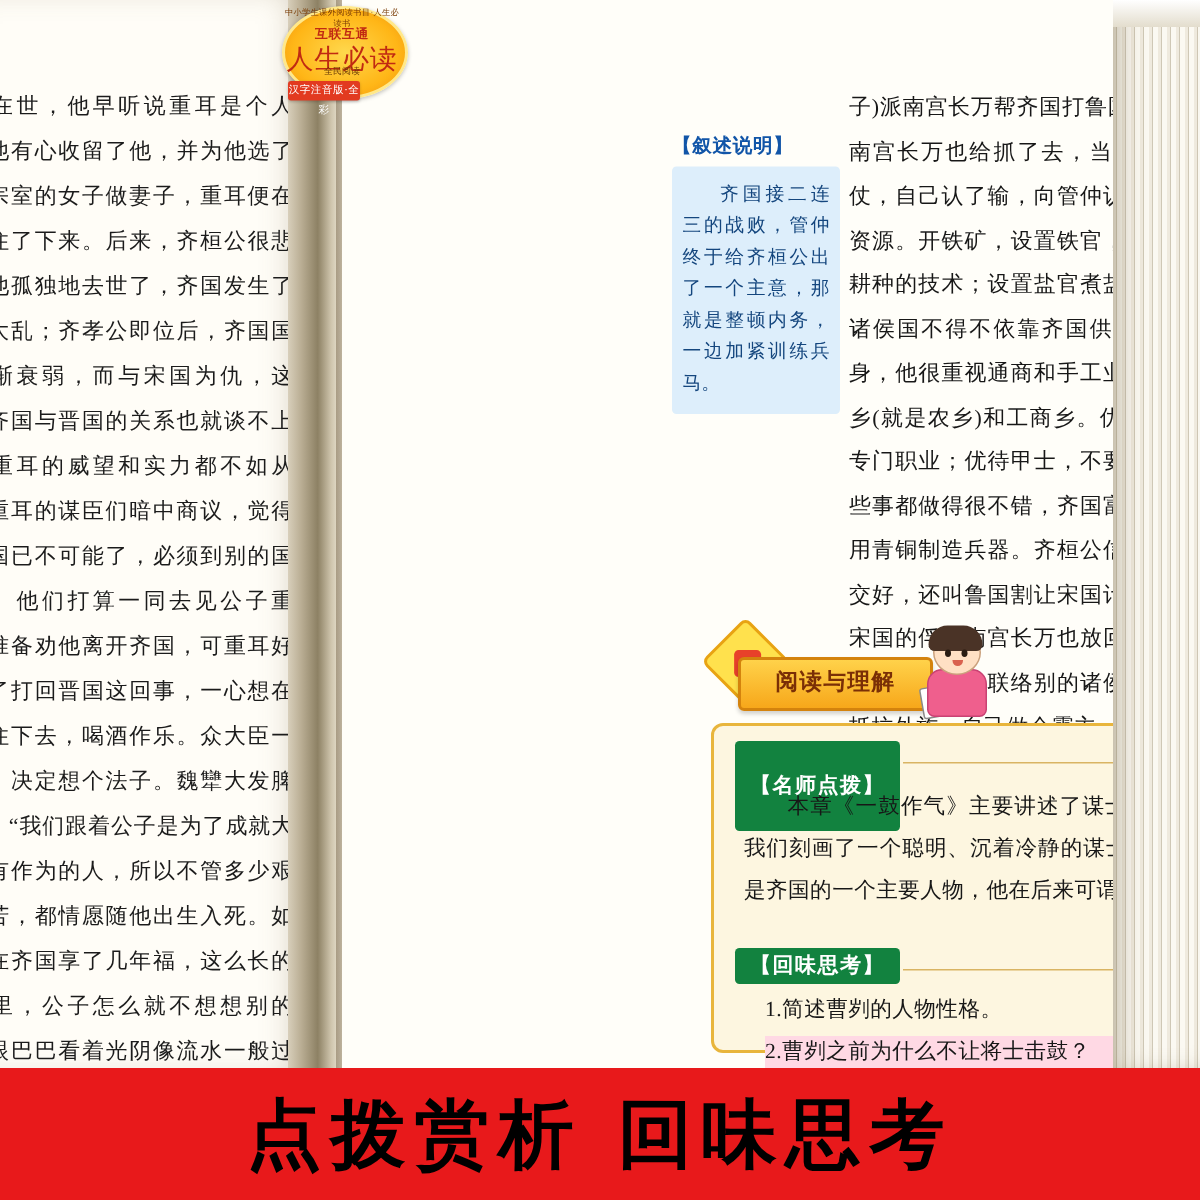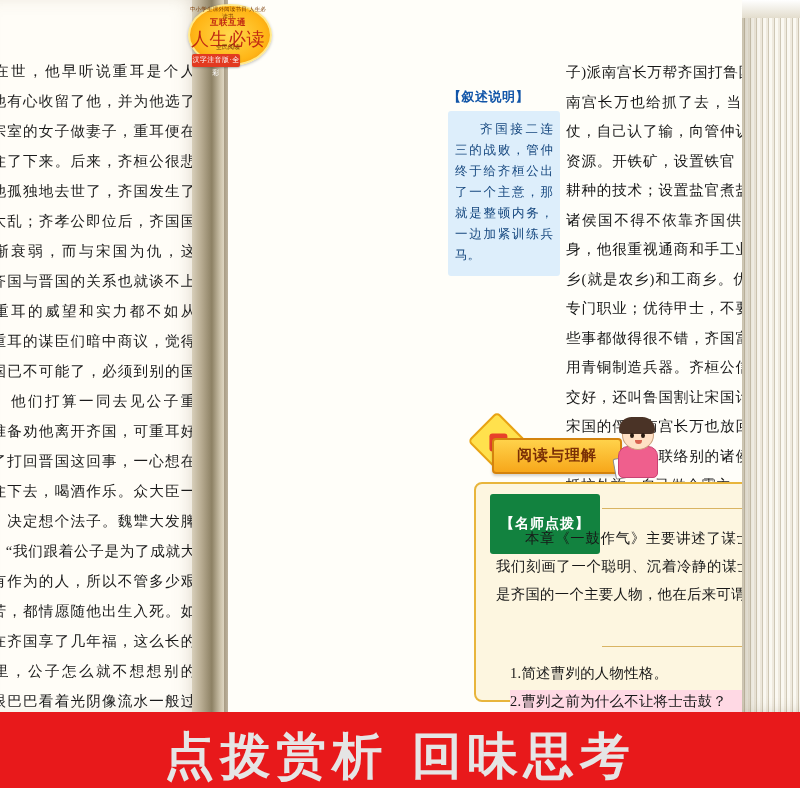--- a/index.html
+++ b/index.html
@@ -377,23 +377,23 @@
   .think-list .q2 {
     background: linear-gradient(to bottom, rgba(255,255,255,0) 12%, #ffd9e4 12%, #ffd9e4 94%, rgba(255,255,255,0) 94%);
   }
 
   
   .banner-bottom {
     position: absolute;
     left: 0;
     top: 712px;
     width: 800px;
-    height: 76px;
+    height: 88px;
     background: #e8191b;
-    color: #e5e5e5;
+    color: #000000;
     font-size: 50px;
     font-weight: bold;
     letter-spacing: 6px;
     text-align: center;
     line-height: 88px;
     font-family: "DejaVu Sans", "Liberation Sans", sans-serif;
   }
 </style>
 </head>
 <body>
@@ -432,20 +432,21 @@
           <div class="eye2"></div>
           <div class="mouth"></div>
         </div>
       </div>
 
       <div class="tip-box">
         <div class="tip-label">【名师点拨】</div>
         <div class="tip-rule"></div>
         <div class="tip-text">本章《一鼓作气》主要讲述了谋士曹刿指引将士击鼓的事件，为我们刻画了一个聪明、沉着冷静的谋士形象。同时出现的谋士管仲也是齐国的一个主要人物，他在后来可谓是为齐桓公出人出力的。</div>
 
+        <div class="think-label">【回味思考】</div>
         <div class="think-rule"></div>
         <div class="think-list">
           <div>1.简述曹刿的人物性格。</div>
           <div class="q2">2.曹刿之前为什么不让将士击鼓？</div>
         </div>
       </div>
 
     </div>
 
     <div class="edges"></div>

